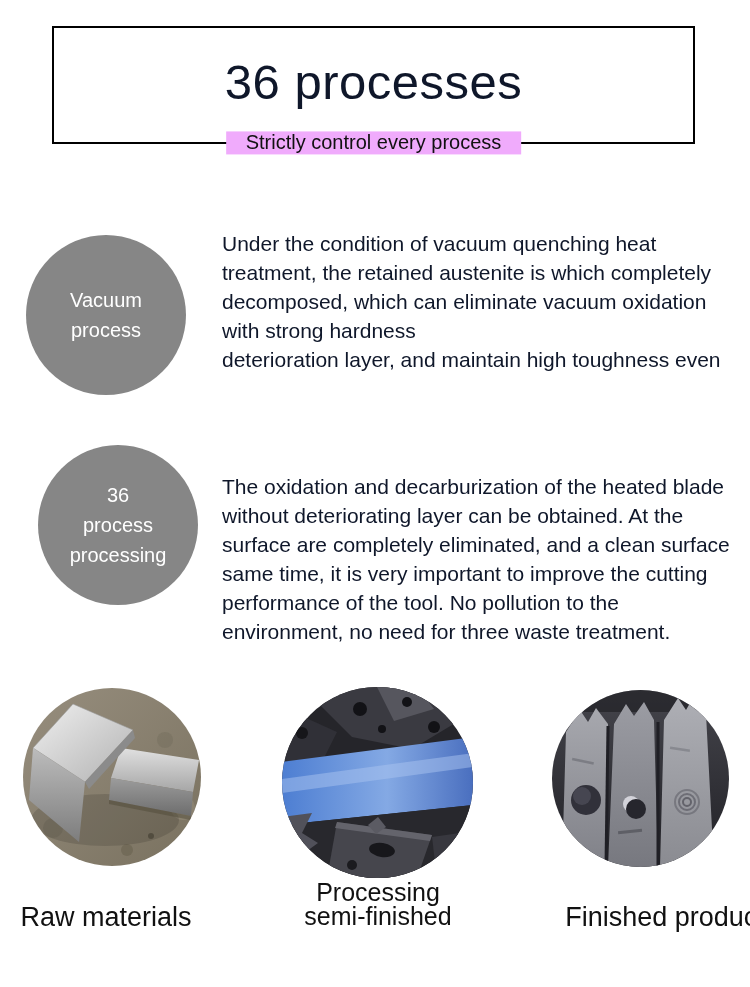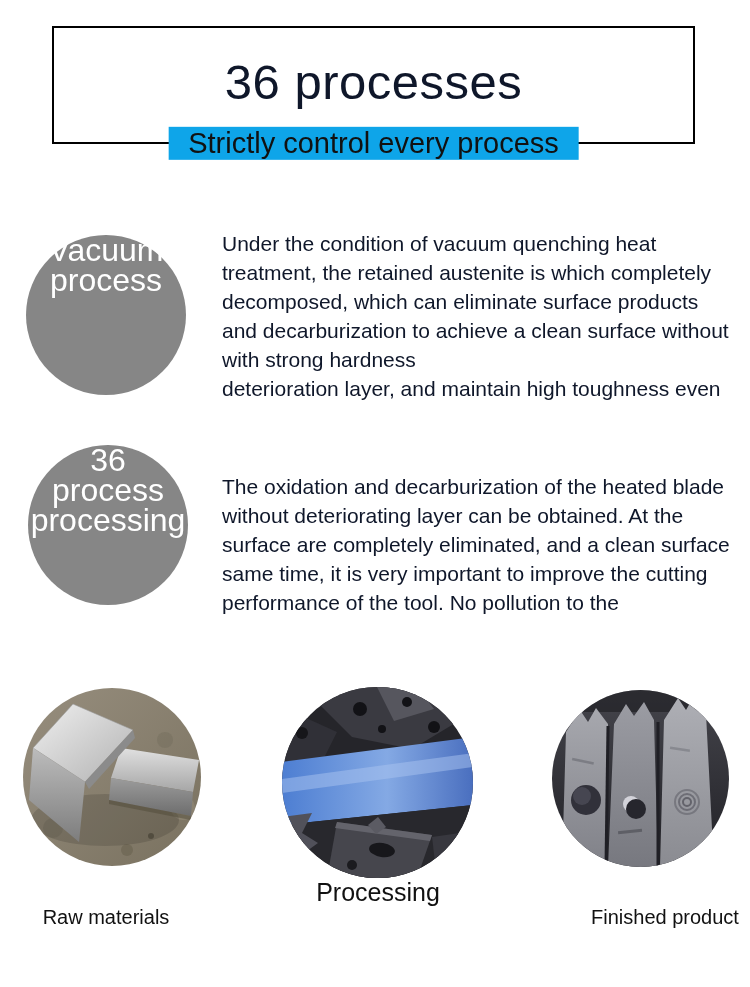--- a/index.html
+++ b/index.html
@@ -26,44 +26,44 @@
     text-align: center;
     font-size: 49px;
     font-weight: 400;
     color: #0f172a;
     letter-spacing: 0.5px;
   }
   .page-subtitle {
     position: absolute;
     left: 50%; bottom: 0;
     transform: translate(-50%, 54%);
-    background: #0ea5e9;
+    background: #f0abfc;
     padding: 0 20px;
-    font-size: 29px;
+    font-size: 20px;
     color: #111111;
     white-space: nowrap;
   }
 
   
   .badge {
     position: absolute;
     width: 160px; height: 160px;
     border-radius: 50%;
     background: #868686;
     color: #ffffff;
     display: flex;
     flex-direction: column;
     align-items: center;
-    justify-content: flex-start;
+    justify-content: center;
     text-align: center;
-    font-size: 32px;
+    font-size: 20px;
     line-height: 30px;
   }
   .badge-1 { left: 26px; top: 235px; }
-  .badge-2 { left: 28px; top: 445px; }
+  .badge-2 { left: 38px; top: 445px; }
 
   .para {
     position: absolute;
     left: 222px;
     width: 486px;
     font-size: 21px;
     line-height: 29px;
     color: #0f172a;
   }
   .para-1 { top: 229px; }
@@ -79,21 +79,21 @@
   }
   .photo svg { display: block; width: 100%; height: 100%; }
   .photo-1 { left: 23px;  top: 688px; width: 178px; height: 178px; }
   .photo-2 { left: 282px; top: 687px; width: 191px; height: 191px; }
   .photo-3 { left: 552px; top: 690px; width: 177px; height: 177px; }
 
   .caption {
     position: absolute;
     text-align: center;
     color: #111111;
-    font-size: 20px;
+    font-size: 27px;
     line-height: 28px;
   }
   .caption-1 { left: 0px;   top: 903px; width: 212px; }
   .caption-2 { left: 272px; top: 880px; width: 212px; font-size: 25px; line-height: 24px; }
   .caption-3 { left: 552px; top: 903px; width: 226px; }
 </style>
 </head>
 <body>
 
 <div class="header-box">
@@ -101,37 +101,37 @@
   <div class="page-subtitle">Strictly control every process</div>
 </div>
 
 <div class="badge badge-1">
   <div>Vacuum</div>
   <div>process</div>
 </div>
 <div class="para para-1">
   <div>Under the condition of vacuum quenching heat</div>
   <div>treatment, the retained austenite is which completely</div>
-  <div>decomposed, which can eliminate surface products</div>
-  <div>and decarburization to achieve a clean surface without</div>
+  <div>decomposed, which can eliminate vacuum oxidation</div>
   <div>with strong hardness</div>
   <div>deterioration layer, and maintain high toughness even</div>
 </div>
 
 <div class="badge badge-2">
   <div>36</div>
   <div>process</div>
   <div>processing</div>
 </div>
 <div class="para para-2">
   <div>The oxidation and decarburization of the heated blade</div>
   <div>without deteriorating layer can be obtained. At the</div>
   <div>surface are completely eliminated, and a clean surface</div>
   <div>same time, it is very important to improve the cutting</div>
   <div>performance of the tool. No pollution to the</div>
+  <div>environment, no need for three waste treatment.</div>
 </div>
 
 <div class="photo photo-1">
   <svg viewBox="0 0 178 178" xmlns="http://www.w3.org/2000/svg">
     <defs>
       <linearGradient id="bg1" x1="0" y1="0" x2="1" y2="1">
         <stop offset="0" stop-color="#978e7e"></stop>
           <stop offset="1" stop-color="#79715f"></stop>
       </linearGradient>
       <linearGradient id="mtopA" x1="0" y1="0" x2="1" y2="1">
@@ -239,16 +239,17 @@
     <rect x="118" y="58" width="20" height="2.5" fill="#7c7d84" opacity="0.7" transform="rotate(8 128 59)"></rect>
     <polygon points="150,168 177,162 177,177 150,177" fill="#8f9096"></polygon>
   </svg>
 </div>
 
 <div class="caption caption-1">
   <div>Raw materials</div>
 </div>
 <div class="caption caption-2">
   <div>Processing</div>
+  <div>semi-finished</div>
 </div>
 <div class="caption caption-3">
   <div>Finished product</div>
 </div>
 
 </body></html>

